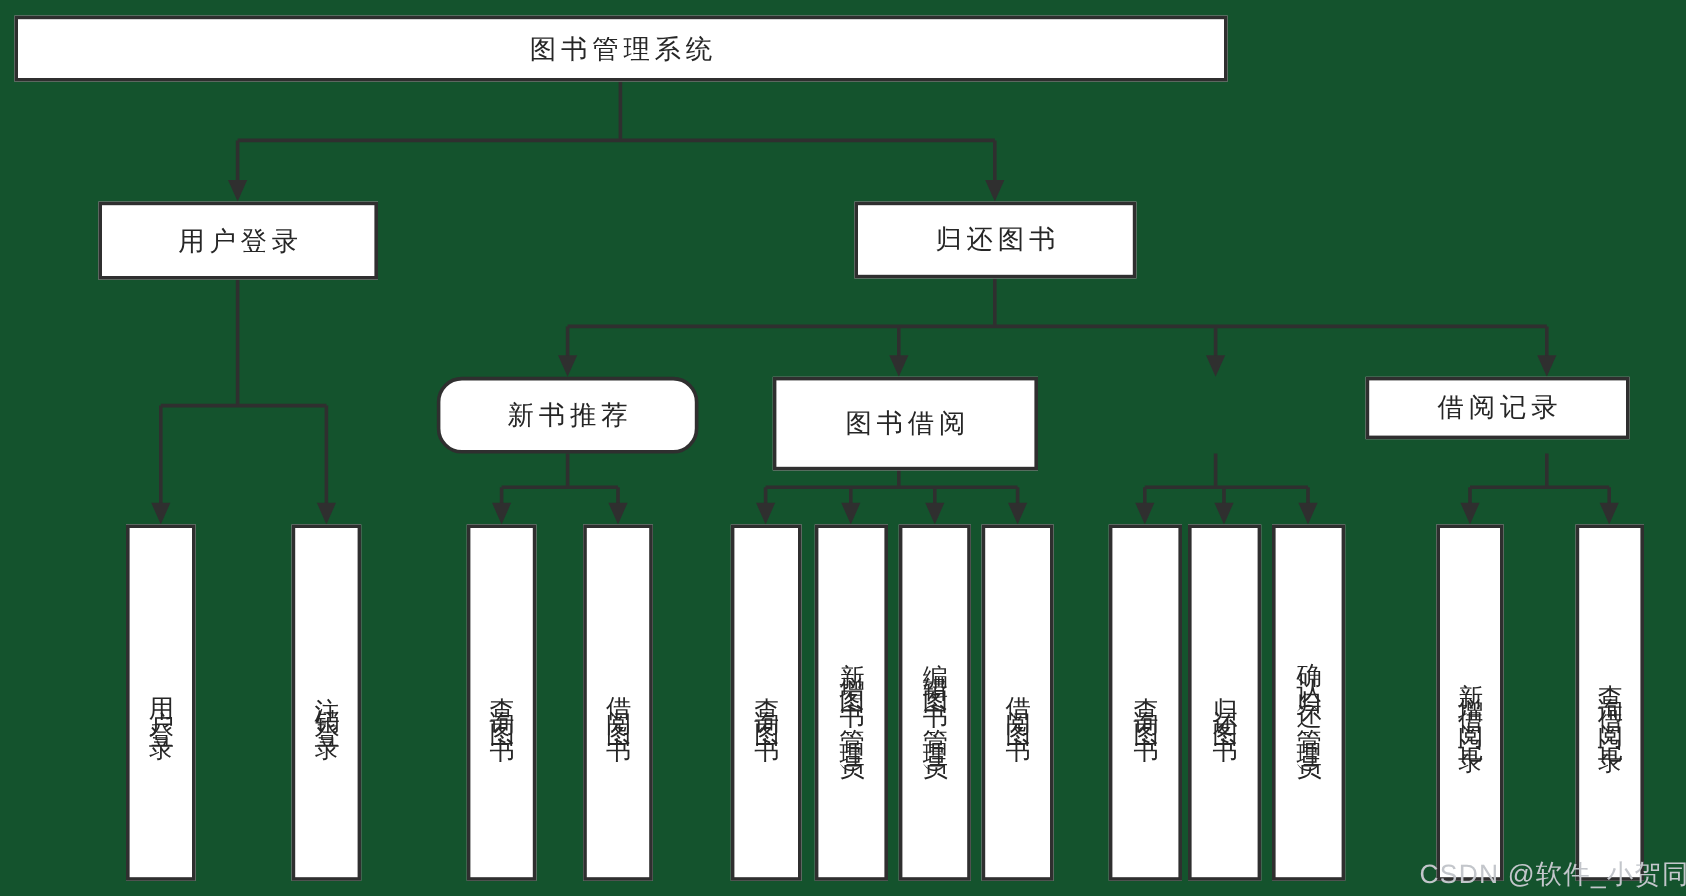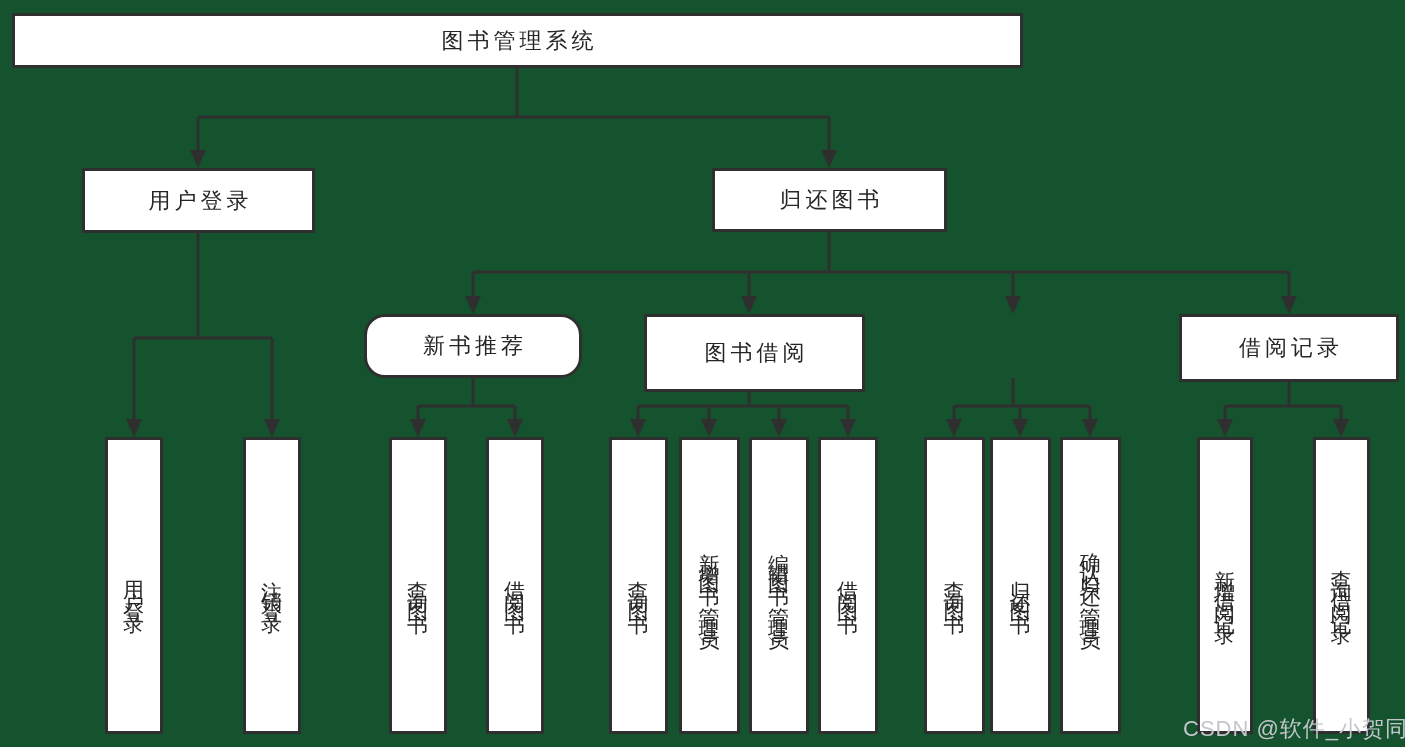--- a/index.html
+++ b/index.html
@@ -133,21 +133,21 @@
   <div class="box" style="left:712px; top:168px; width:235px; height:64px;">
     <span class="hlabel">归还图书</span>
   </div>
 
   <div class="box" style="left:364px; top:314px; width:218px; height:64px;border-radius:21px;">
     <span class="hlabel">新书推荐</span>
   </div>
   <div class="box" style="left:644px; top:314px; width:221px; height:78px;">
     <span class="hlabel">图书借阅</span>
   </div>
-  <div class="box" style="left:1179px; top:314px; width:220px; height:68px;">
+  <div class="box" style="left:1138px; top:314px; width:220px; height:52px;">
     <span class="hlabel">借阅记录</span>
   </div>
 
   <div class="box vbox" style="left:105px; width:58px;">
     <span class="vlabel">用户登录</span>
   </div>
   <div class="box vbox" style="left:243px; width:58px;">
     <span class="vlabel">注销登录</span>
   </div>
 

